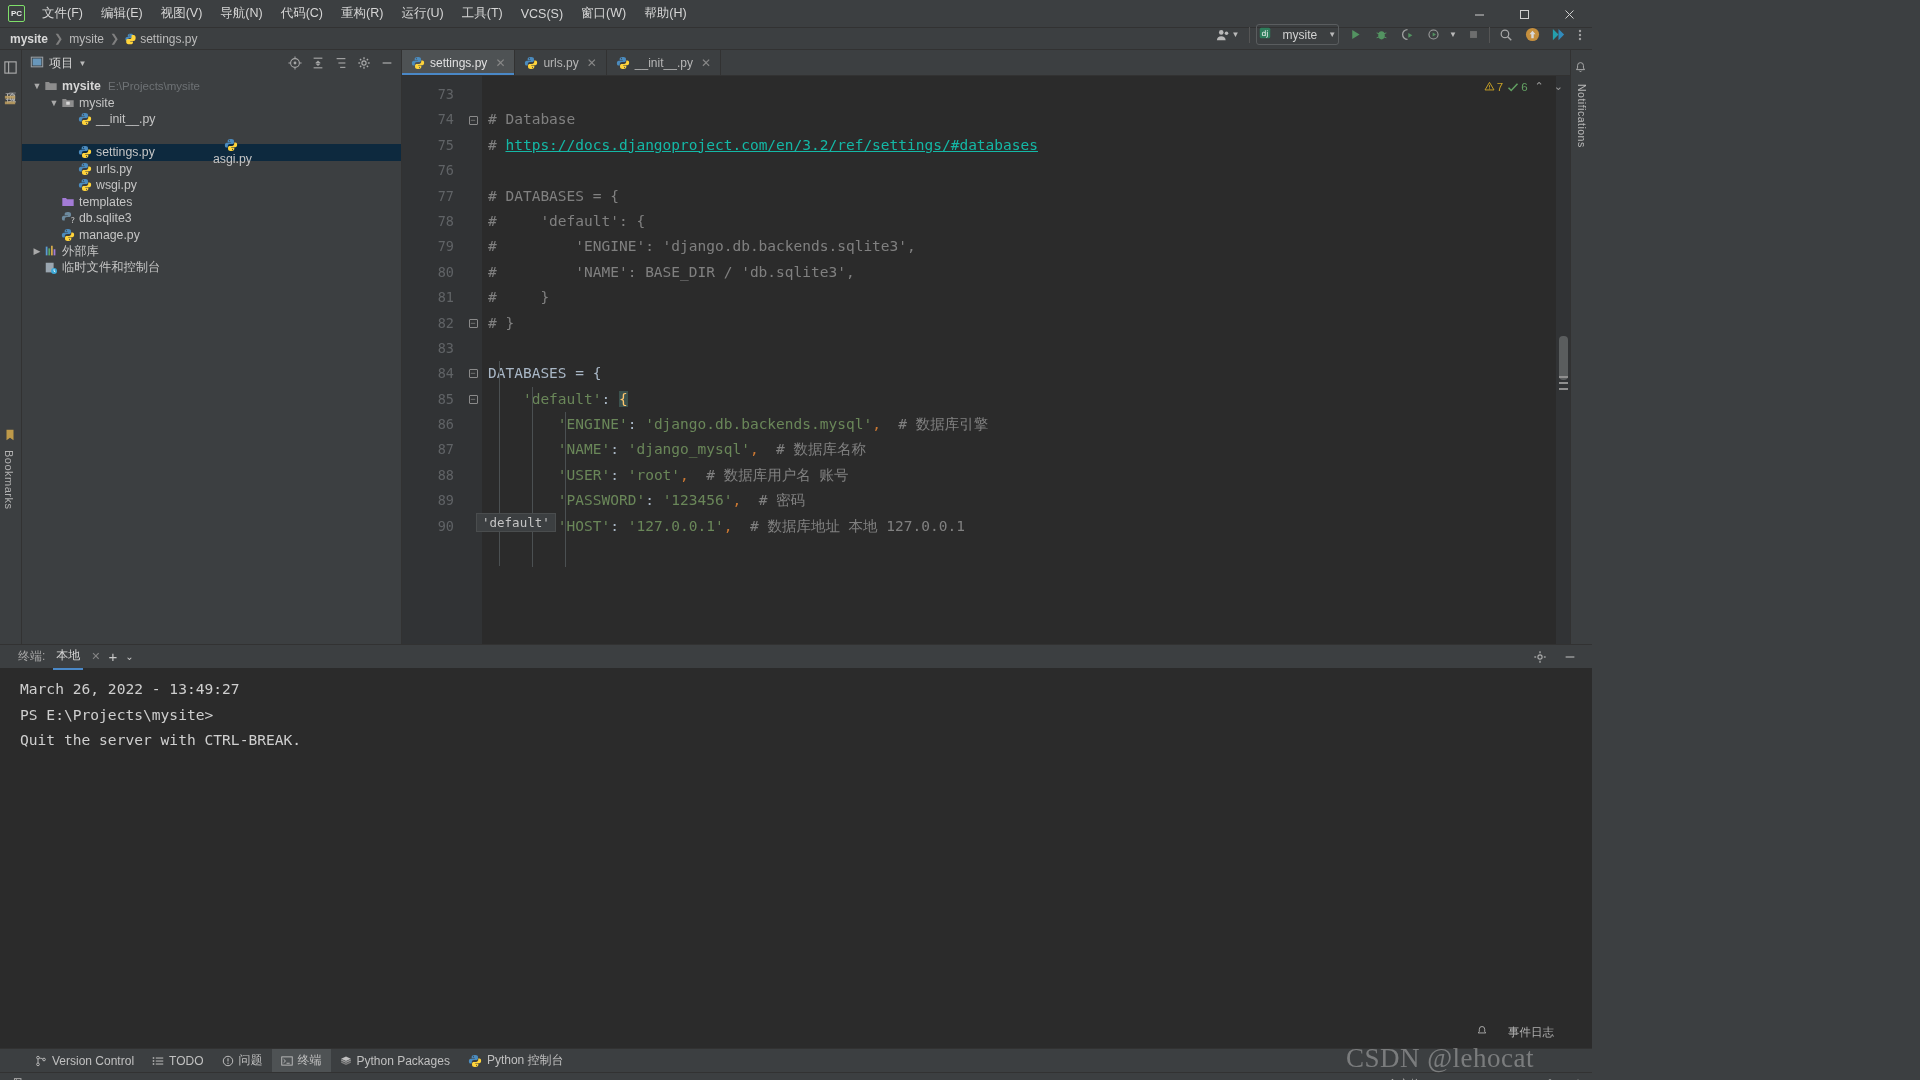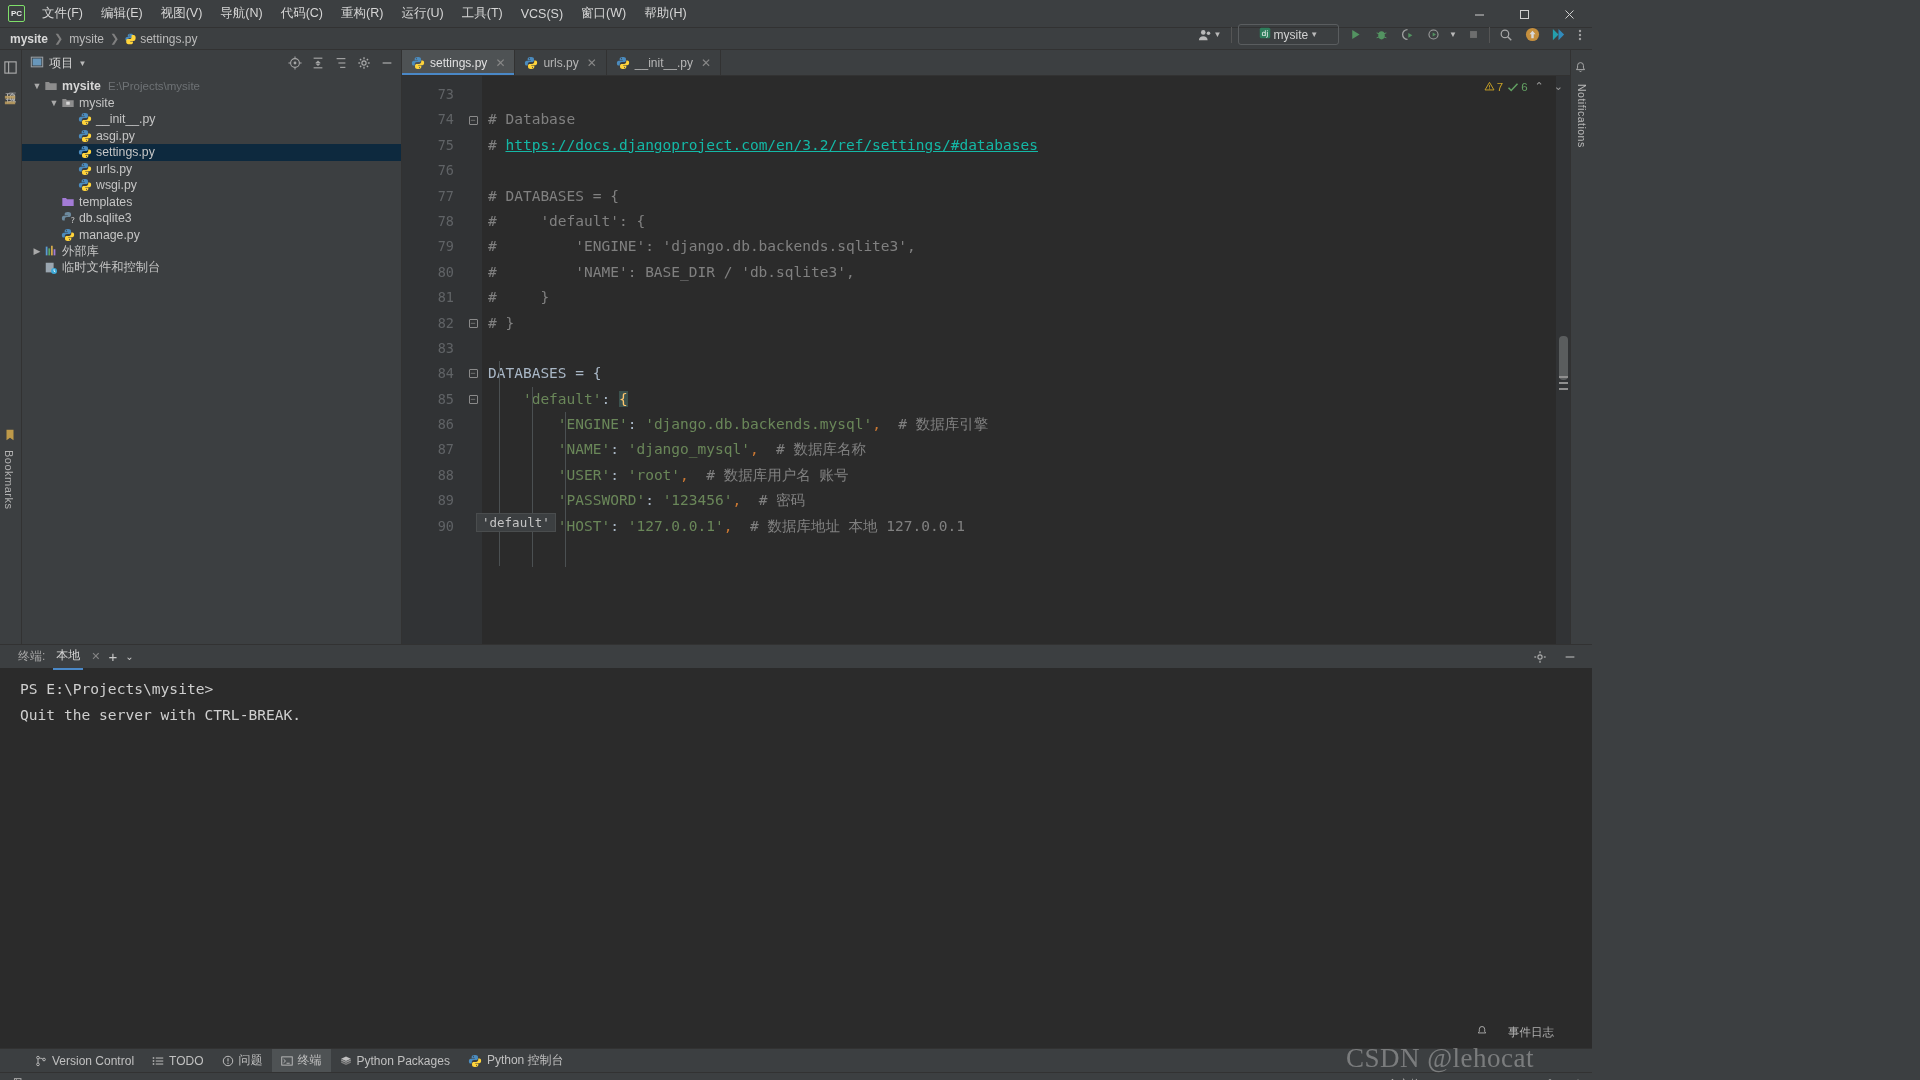--- a/index.html
+++ b/index.html
@@ -229,21 +229,21 @@
     <div style="position:absolute; right:6px; top:-4px; display:flex; align-items:center; gap:6px;">
       <div style="display:flex;align-items:center;gap:2px;padding:2px 4px;">
         <svg width="14" height="14" viewBox="0 0 16 16">
             <circle cx="6" cy="5" r="2.6" fill="#b9b9b9"></circle>
             <path d="M1 14c0-3 2.3-4.6 5-4.6S11 11 11 14z" fill="#b9b9b9"></path>
             <circle cx="12" cy="6" r="2" fill="#b9b9b9"></circle>
           </svg>
         <span style="color:#b9b9b9;font-size:8px;">▼</span>
       </div>
       <div style="width:1px;height:16px;background:#555;"></div>
-      <div style="display:flex;align-items:center;gap:2px;border:1px solid #5a5d5f;border-radius:3px;padding:2px 20px;text-align:center;">
+      <div style="display:flex;align-items:center;gap:11px;border:1px solid #5a5d5f;border-radius:3px;padding:2px 2px;text-align:center;">
         <span>
           <svg width="12" height="12" viewBox="0 0 16 16">
               <rect x="1" y="1" width="14" height="14" rx="2" fill="#2e7d5b"></rect>
               <text x="8" y="12" font-size="10" fill="#fff" text-anchor="middle" font-family="DejaVu Sans">dj</text>
             </svg>
         </span>
         <span style="font-size:12px;color:#d2d2d2;">mysite</span>
         <span style="color:#b9b9b9;font-size:8px;">▼</span>
       </div>
       <div class="tool-btn">
@@ -409,21 +409,21 @@
             <span class="nm">mysite</span>
           </div>
           <div class="node" style="padding-left: 42px;">
             <span class="arrow none">·</span>
             <span class="ic"><svg width="14" height="14" viewBox="0 0 16 16">
                 <path d="M7.6 1.2c-2 0-3.4.8-3.4 2.2v1.5h3.6v.5H3.1C1.7 5.4 1 6.5 1 8.2s.7 2.6 2.1 2.6h1.2V9.3c0-1.4 1.1-2.4 2.5-2.4h2.6c1.1 0 2-.8 2-1.8V3.4c0-1.4-1.3-2.2-2.9-2.2h-.9zM6.2 2.4c.35 0 .63.28.63.63s-.28.63-.63.63-.63-.28-.63-.63.28-.63.63-.63z" fill="#4b8bbe"></path>
                 <path d="M8.4 14.8c2 0 3.4-.8 3.4-2.2v-1.5H8.2v-.5h4.7c1.4 0 2.1-1.1 2.1-2.8s-.7-2.6-2.1-2.6h-1.2v1.5c0 1.4-1.1 2.4-2.5 2.4H6.6c-1.1 0-2 .8-2 1.8v1.7c0 1.4 1.3 2.2 2.9 2.2h.9zM9.8 13.6a.63.63 0 110-1.26.63.63 0 010 1.26z" fill="#ffd43b"></path>
               </svg></span>
             <span class="nm">__init__.py</span>
           </div>
-          <div class="node" style="padding-left: 42px;">
+          <div class="node" style="padding-left: 42px; flex-direction: column;">
             <span class="arrow none">·</span>
             <span class="ic"><svg width="14" height="14" viewBox="0 0 16 16">
                 <path d="M7.6 1.2c-2 0-3.4.8-3.4 2.2v1.5h3.6v.5H3.1C1.7 5.4 1 6.5 1 8.2s.7 2.6 2.1 2.6h1.2V9.3c0-1.4 1.1-2.4 2.5-2.4h2.6c1.1 0 2-.8 2-1.8V3.4c0-1.4-1.3-2.2-2.9-2.2h-.9zM6.2 2.4c.35 0 .63.28.63.63s-.28.63-.63.63-.63-.28-.63-.63.28-.63.63-.63z" fill="#4b8bbe"></path>
                 <path d="M8.4 14.8c2 0 3.4-.8 3.4-2.2v-1.5H8.2v-.5h4.7c1.4 0 2.1-1.1 2.1-2.8s-.7-2.6-2.1-2.6h-1.2v1.5c0 1.4-1.1 2.4-2.5 2.4H6.6c-1.1 0-2 .8-2 1.8v1.7c0 1.4 1.3 2.2 2.9 2.2h.9zM9.8 13.6a.63.63 0 110-1.26.63.63 0 010 1.26z" fill="#ffd43b"></path>
               </svg></span>
             <span class="nm">asgi.py</span>
           </div>
           <div class="node sel" style="padding-left: 42px;">
             <span class="arrow none">·</span>
             <span class="ic"><svg width="14" height="14" viewBox="0 0 16 16">
@@ -638,20 +638,21 @@
             </svg>
         </span>
         <span class="tool-btn">
           <svg width="14" height="14" viewBox="0 0 16 16">
               <line x1="3" y1="8" x2="13" y2="8" stroke="#c6c6c6" stroke-width="1.4"></line>
             </svg>
         </span>
       </div>
     </div>
     <div class="term-body" id="term-root">
+        <div class="tline"><span>March 26, 2022 - 13:49:27</span></div>
         <div class="tline"><span>PS E:\Projects\mysite&gt;</span></div>
         <div class="tline"><span>Quit the server with CTRL-BREAK.</span></div>
       </div>
   </div>
 
   <div class="toolbar-bottom" id="bottom-tools-root">
       <div class="tw-item">
         <span style="display: inline-flex;">
           <svg width="12" height="12" viewBox="0 0 16 16">
             <circle cx="4" cy="3.5" r="1.8" fill="none" stroke="#c0c0c0" stroke-width="1.2"></circle>

